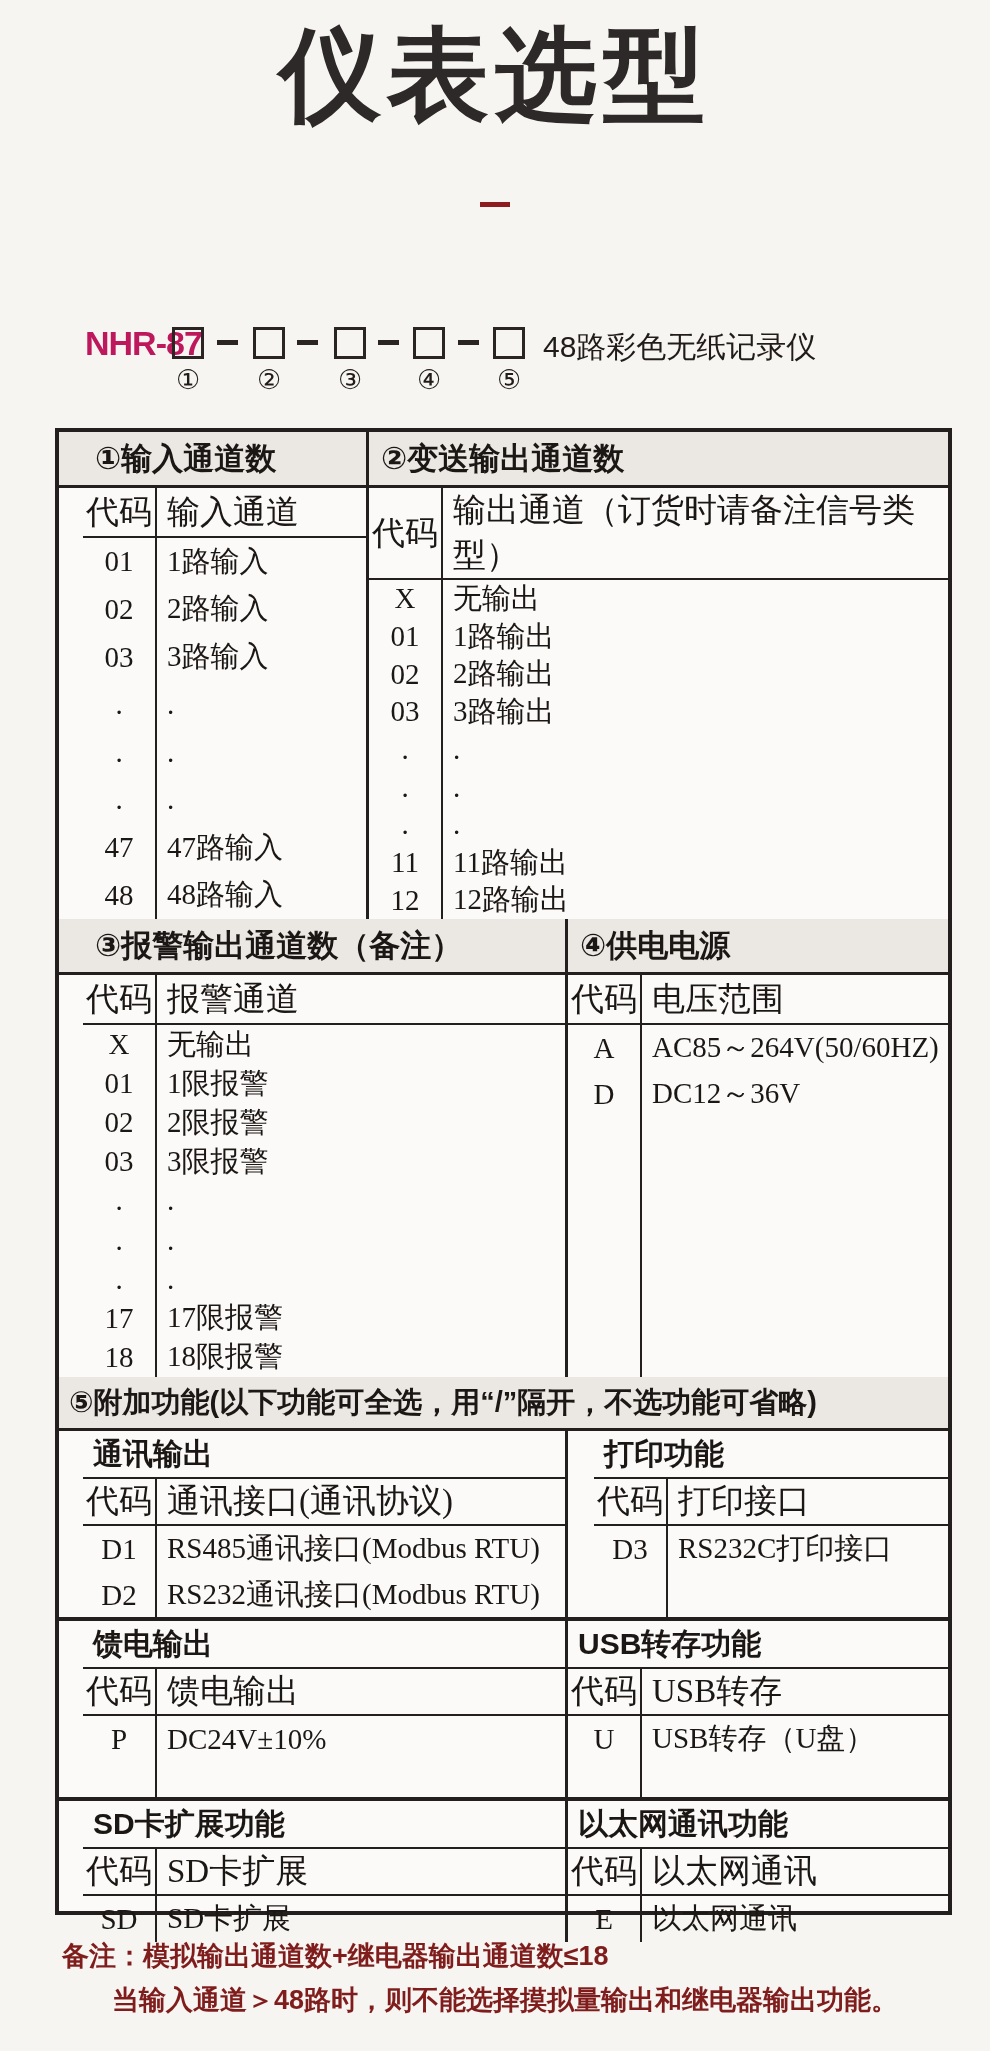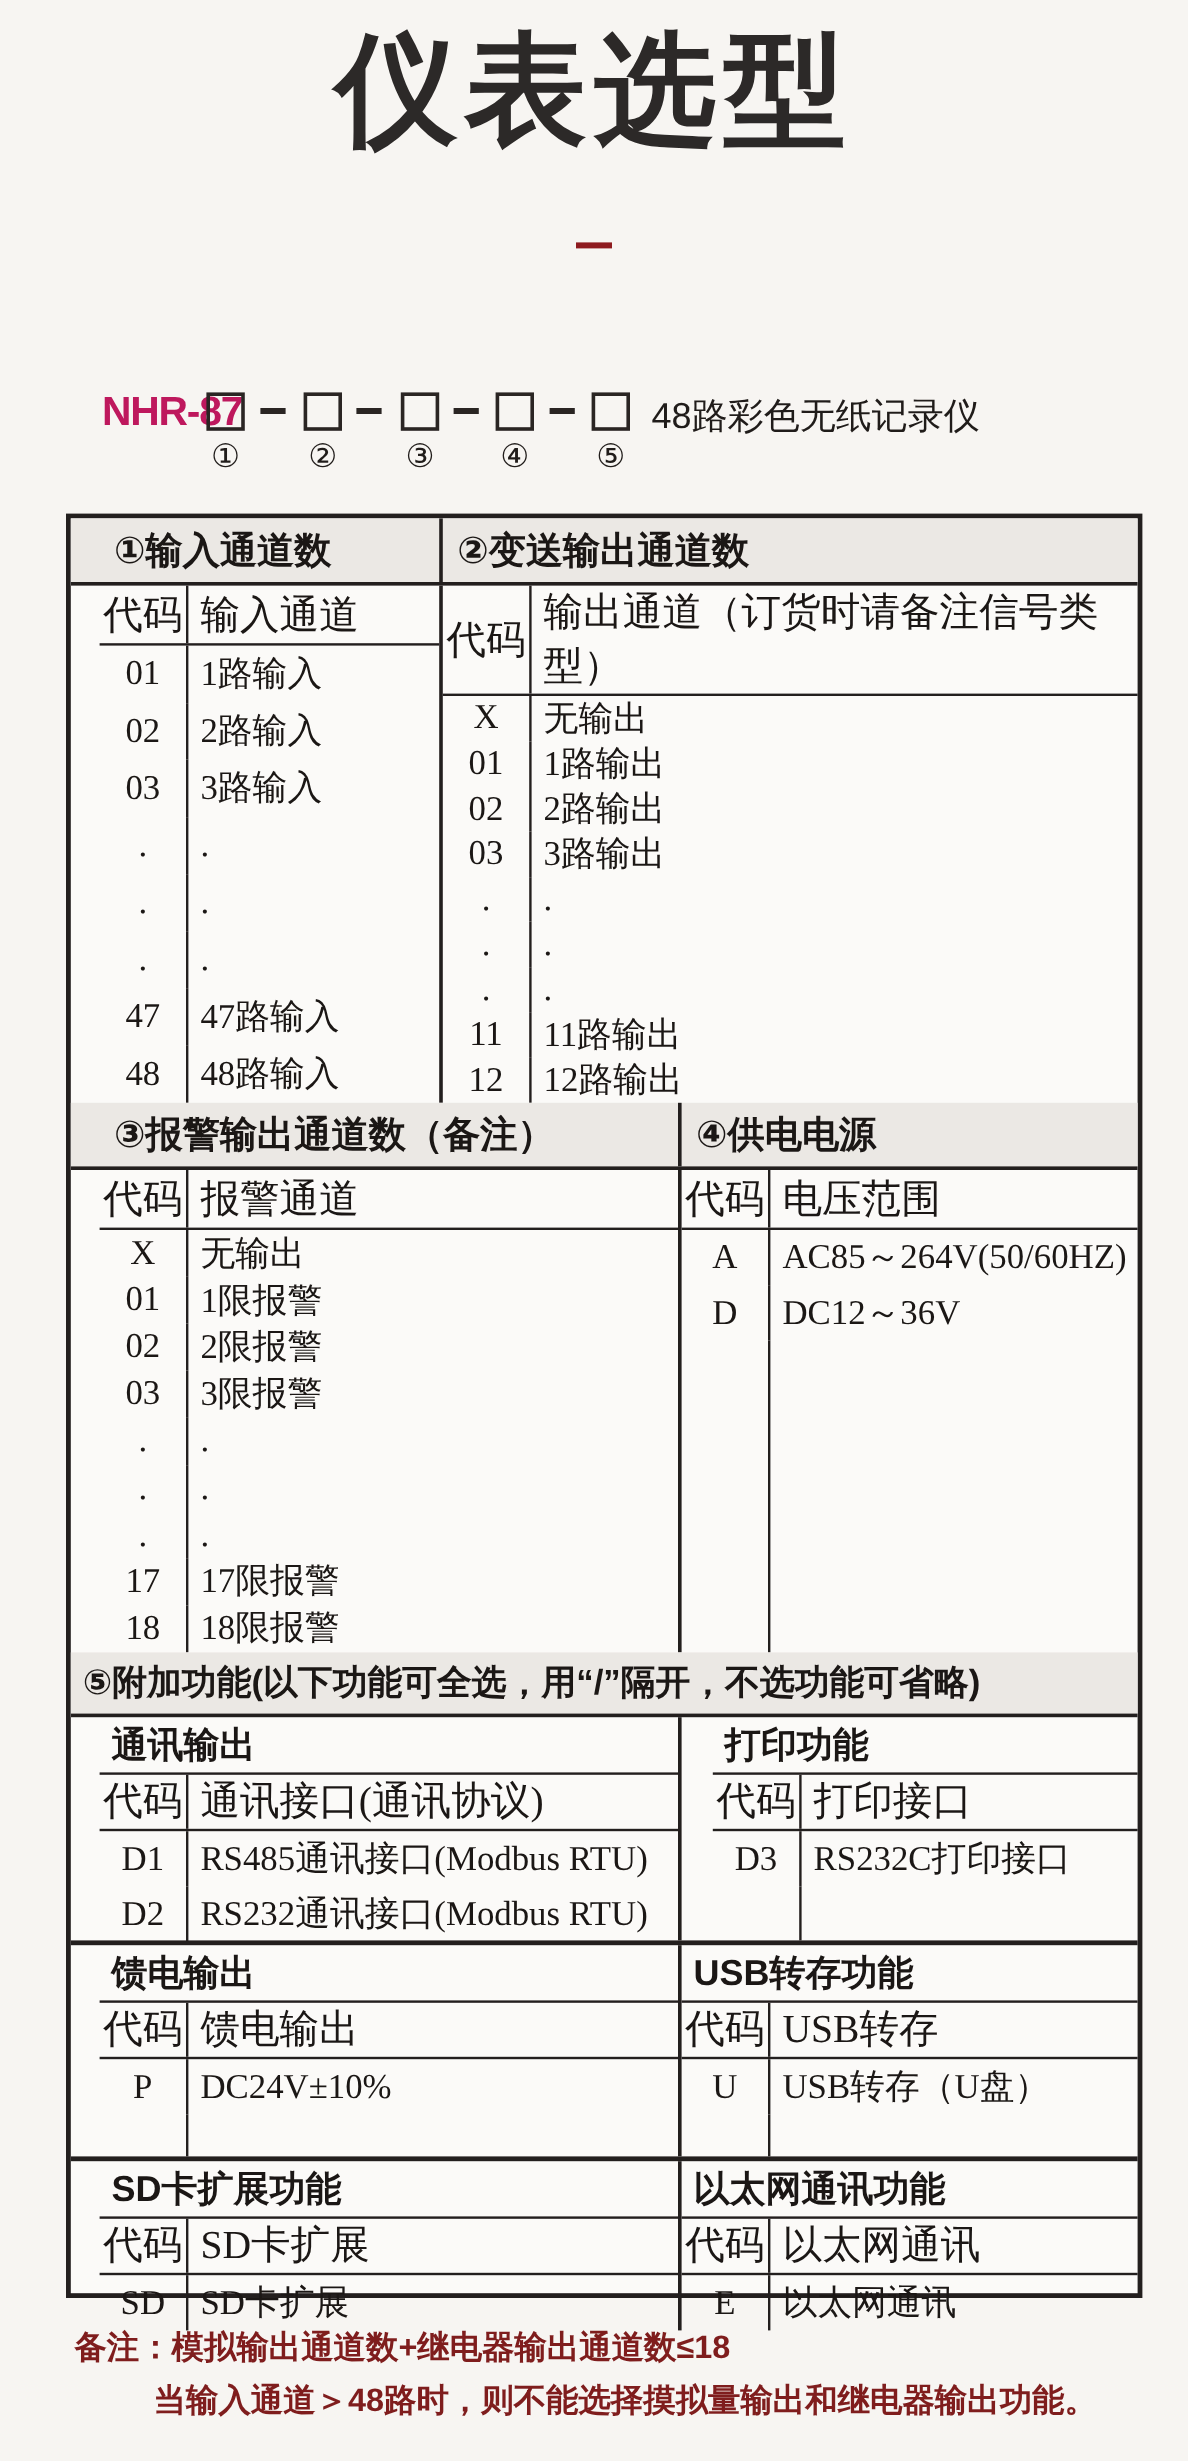--- a/index.html
+++ b/index.html
@@ -70,21 +70,21 @@
   .blk1{flex:0 0 190px;border-bottom:4px solid var(--line);gap:26px;}
   .blk2{flex:0 0 180px;border-bottom:4px solid var(--line);}
   .blk3{flex:1;}
   .mini{display:flex;flex-direction:column;min-height:0;}
   .mini-title{flex:0 0 48px;border-bottom:2px solid var(--line);display:flex;align-items:center;padding-left:10px;
     font-family:"Liberation Sans","DejaVu Sans",sans-serif;font-weight:bold;font-size:30px;}
   .mini .subhead{flex:0 0 47px;}
   
   .note{position:absolute;font-family:"Liberation Sans","DejaVu Sans",sans-serif;font-weight:600;font-size:27px;color:#7f1d1d;}
   .note1{left:62px;top:1938px;}
-  .note2{left:128px;top:1982px;}
+  .note2{left:112px;top:1982px;}
 </style>
 </head>
 <body>
 
 <div class="page-title">仪表选型</div>
 <div class="red-dash"></div>
 
 <span class="model-prefix">NHR-87</span>
 <div class="model-box" style="left:172px"></div>
 <div class="model-dash" style="left:217px"></div>

